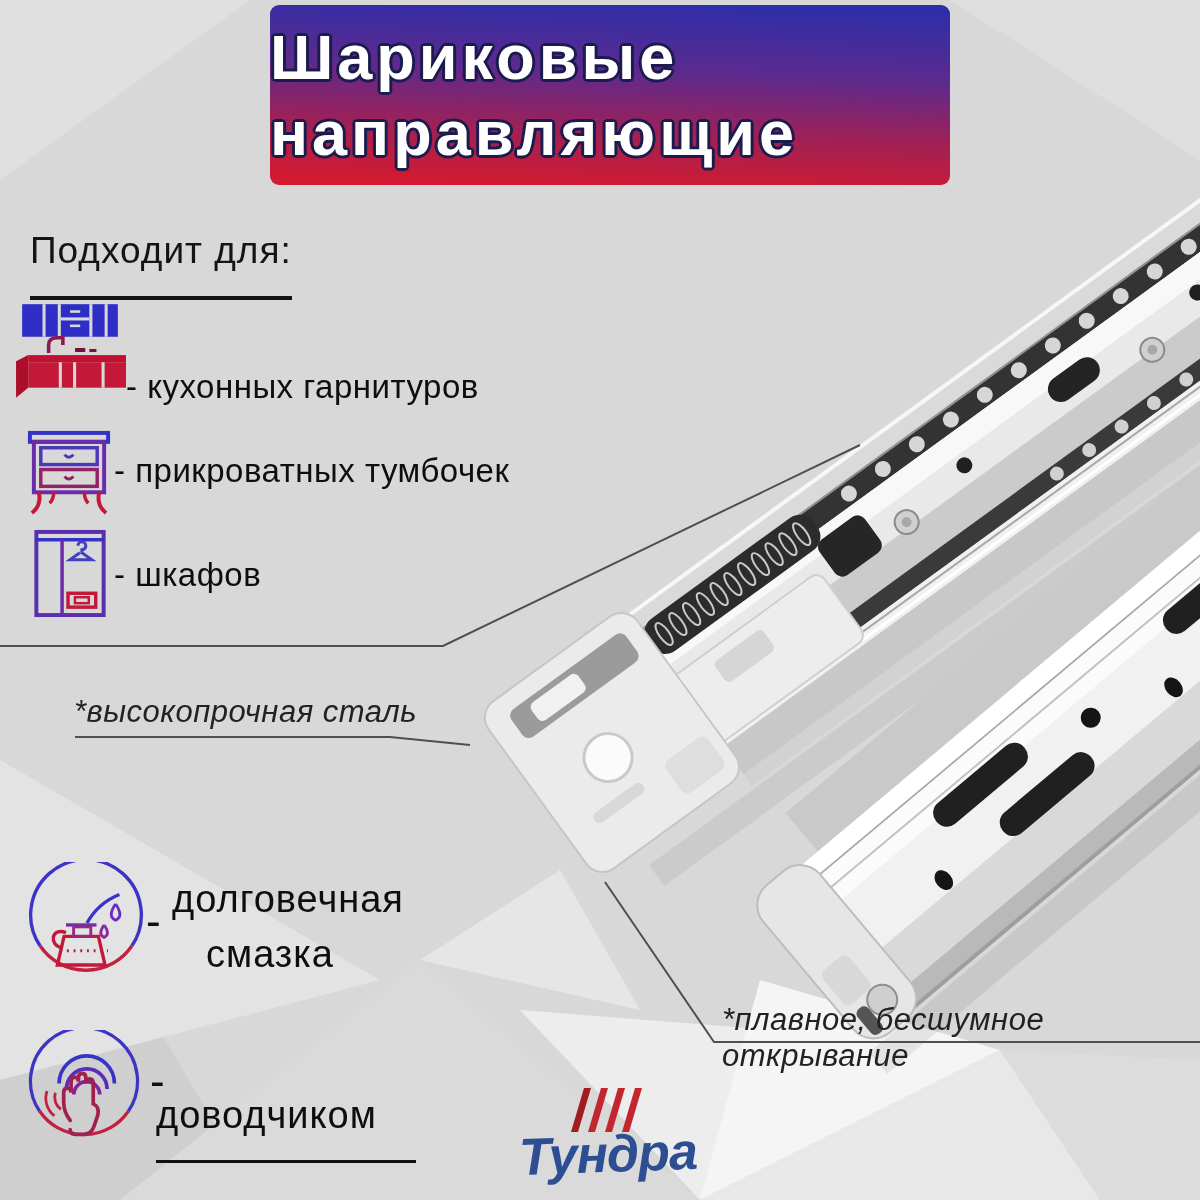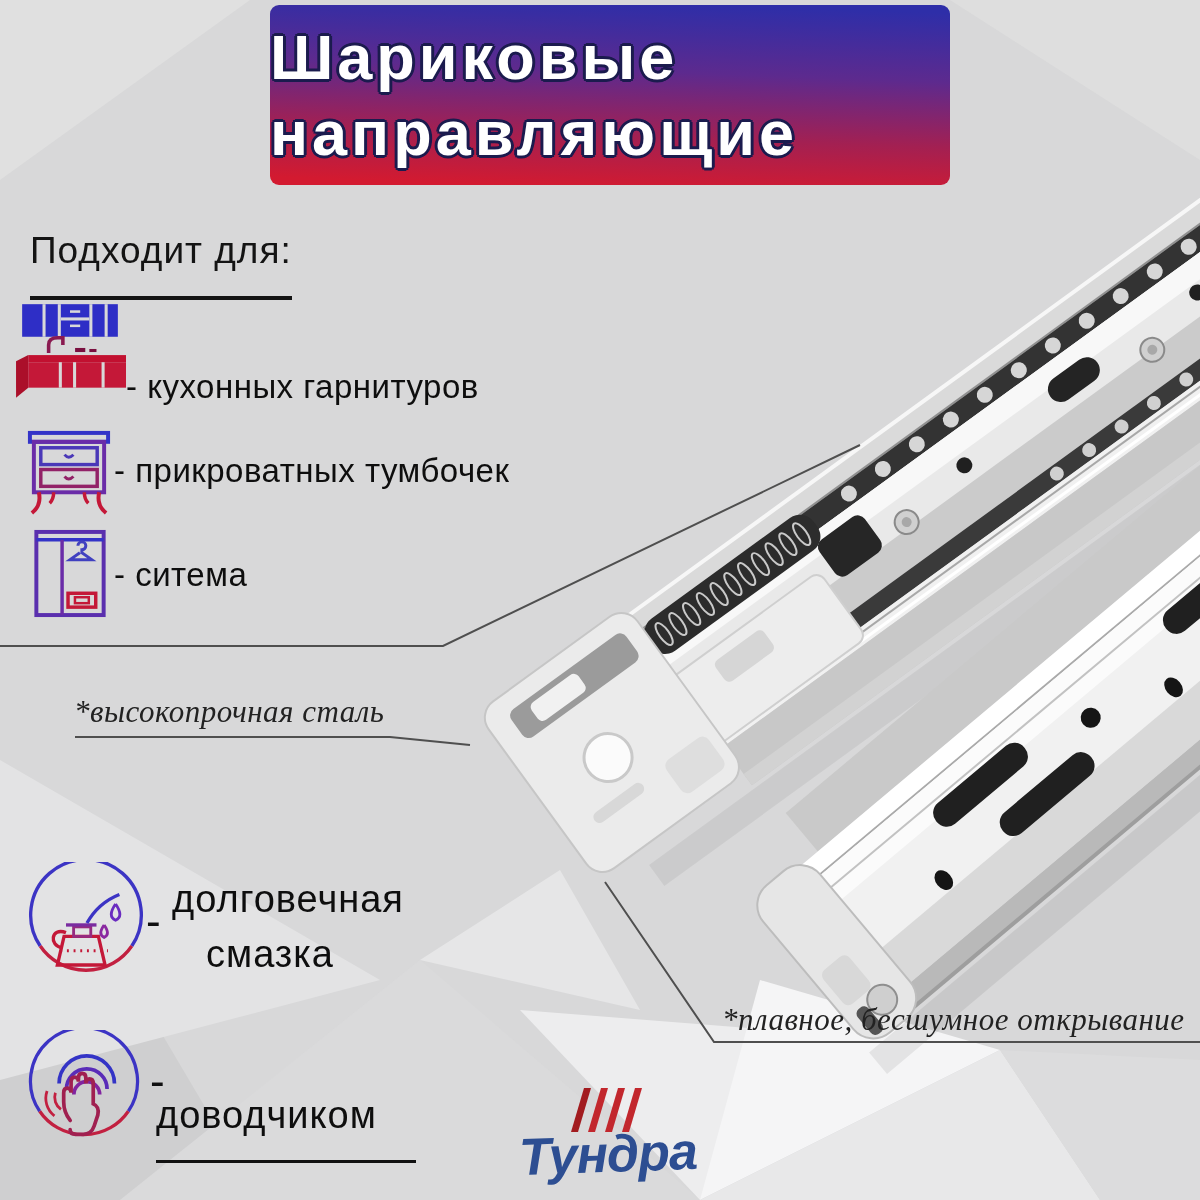--- a/index.html
+++ b/index.html
@@ -17,21 +17,21 @@
                 -2px -2px 0 #1b1b4e,2px 2px 0 #1b1b4e,-2px 2px 0 #1b1b4e,2px -2px 0 #1b1b4e;}
 
   .heading{left:30px;top:230px;font-size:37px;color:#141414;font-weight:500;
     border-bottom:4px solid #141414;padding-bottom:24px;letter-spacing:1px;}
 
   .item-label{font-size:33px;color:#0e0e0e;letter-spacing:.5px;}
   .lbl1{left:126px;top:344px;margin-top:24px;}
   .lbl2{left:114px;top:452px;}
   .lbl3{left:114px;top:556px;}
 
-  .callout{font-size:31px;font-style:italic;color:#222;letter-spacing:.5px;font-family:Liberation Serif, serif;}
+  .callout{font-size:31px;font-style:italic;color:#222;letter-spacing:.5px;}
   .steel{left:74px;top:694px;}
   .smooth{left:722px;top:1002px;}
 
   .feat-dash{font-size:44px;color:#111;}
   .feat-txt{font-size:38px;color:#0e0e0e;letter-spacing:1px;}
   .f1a{left:172px;top:878px;}
   .f1b{left:206px;top:933px;}
   .f2a{left:196px;top:1042px;}
   .f2b{left:156px;top:1094px;width:260px;text-align:left;
        border-bottom:3px solid #111;padding-bottom:23px;}
@@ -240,21 +240,21 @@
   <div class="abs item-label lbl2">- прикроватных тумбочек</div>
 
   <svg class="abs" style="left:30px;top:526px" width="80" height="94" viewBox="0 0 80 95">
     <rect x="6" y="6" width="68" height="84" fill="none" stroke="#5a2fae" stroke-width="4"></rect>
     <line x1="6" y1="14" x2="74" y2="14" stroke="#3333c8" stroke-width="3.5"></line>
     <line x1="32" y1="14" x2="32" y2="90" stroke="#6a2ca8" stroke-width="3.5"></line>
     <path d="M48,20 a4,4 0 1 1 4,4 l0,3 10,7 h-22 l10,-7" fill="none" stroke="#4040c0" stroke-width="3"></path>
     <rect x="38" y="68" width="28" height="14" fill="none" stroke="#c41838" stroke-width="3.5"></rect>
     <rect x="45" y="72" width="14" height="6" fill="none" stroke="#c41838" stroke-width="2.5"></rect>
   </svg>
-  <div class="abs item-label lbl3">- ситема</div>
+  <div class="abs item-label lbl3">- шкафов</div>
 
   <div class="abs callout steel">*высокопрочная сталь</div>
   <div class="abs callout smooth">*плавное, бесшумное открывание</div>
 
   <svg class="abs" style="left:24px;top:862px" width="124" height="124" viewBox="0 0 130 130">
     <path d="M17,88 A58,58 0 1 1 113,88" fill="none" stroke="#3c34c4" stroke-width="3.5"></path>
     <path d="M17,88 A58,58 0 0 0 113,88" fill="none" stroke="#c22040" stroke-width="3.5"></path>
     <path d="M42,78 h36 l7,30 h-50 z" fill="none" stroke="#c41838" stroke-width="3.5"></path>
     <line x1="38" y1="93" x2="88" y2="93" stroke="#c41838" stroke-width="3" stroke-dasharray="2,5"></line>
     <rect x="52" y="68" width="18" height="10" fill="none" stroke="#962a80" stroke-width="3"></rect>

